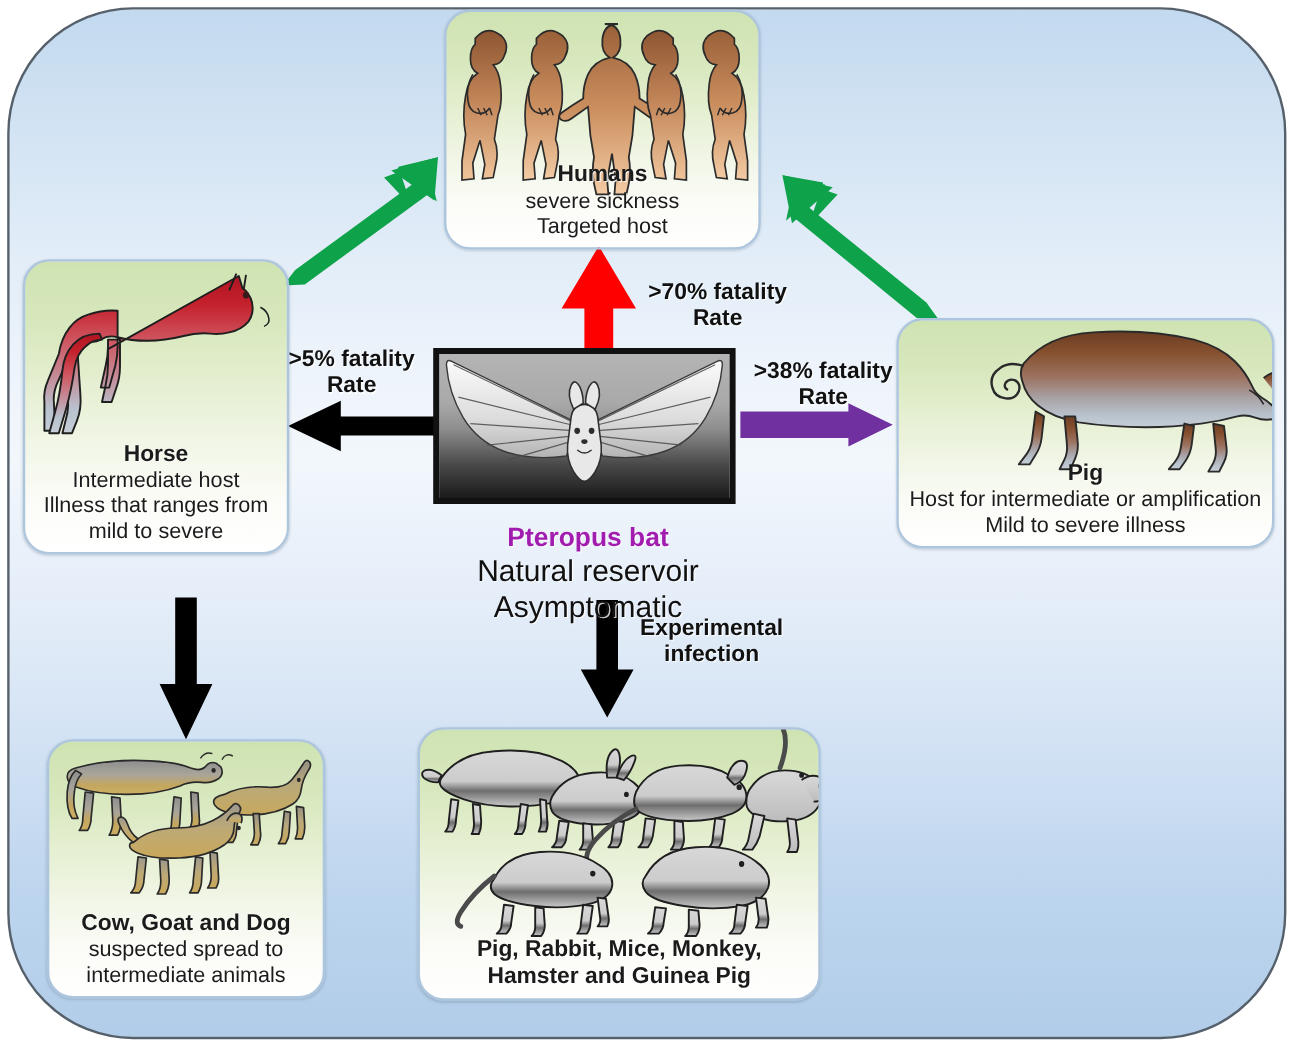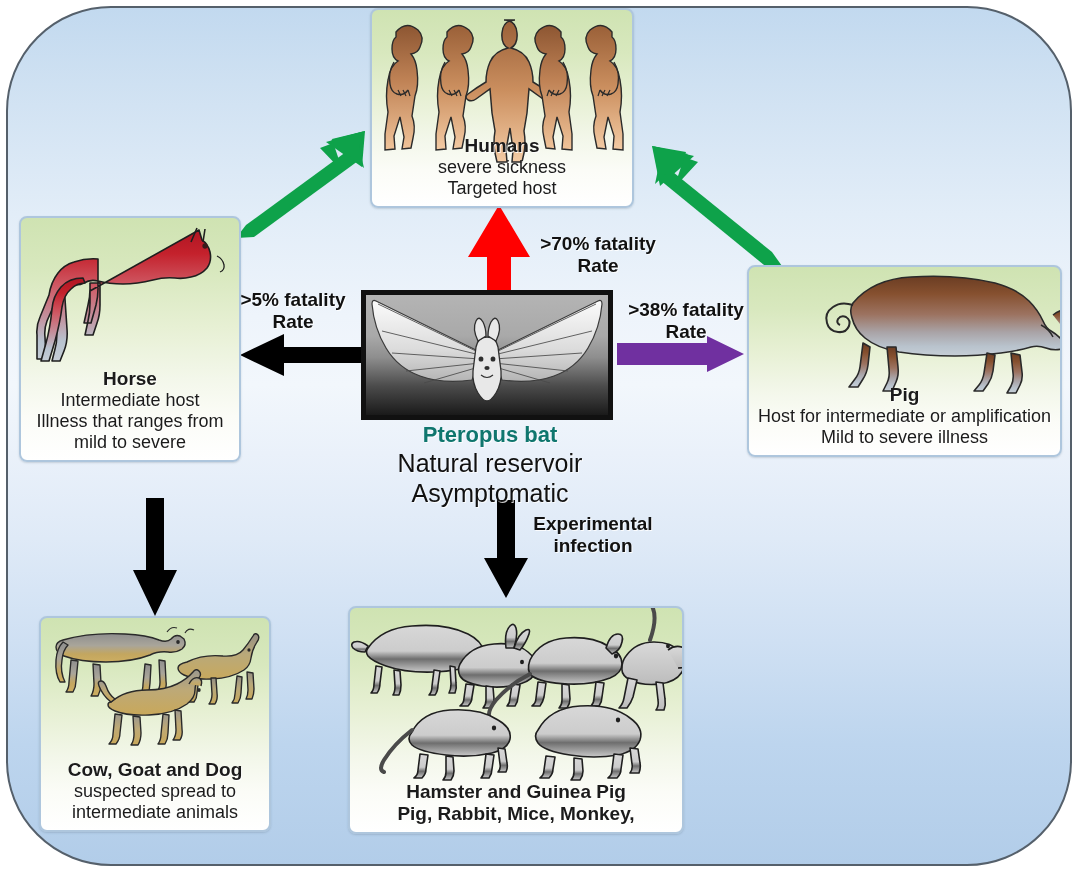--- a/index.html
+++ b/index.html
@@ -24,21 +24,21 @@
         #dfeaf7 62%,
         #cfe0f3 74%,
         #bdd5ee 86%,
         #b2cde9 100%);
   }
 
   
   .card{
     position:absolute;box-sizing:border-box;
     border:2px solid #aec6dd;
-    border-radius:8px;
+    border-radius:22px;
     background:linear-gradient(to bottom,#cfe3b2 0%,#d8e8be 22%,#e7f0d4 45%,#f3f7ea 66%,#fbfcf7 82%,#ffffff 100%);
     box-shadow:0 1px 2px rgba(70,90,110,.22);
     text-align:center;
     overflow:hidden;
   }
   .card .art{position:relative;width:100%;}
   .card .cap{position:absolute;left:0;right:0;bottom:7px;}
   .cap .ttl{
     font-weight:bold;font-size:19px;color:#1b1b1b;line-height:1.16;
     text-shadow:1px 1px 0 rgba(255,255,255,.85);
@@ -51,21 +51,21 @@
   
   #bat-box{
     position:absolute;left:361px;top:290px;width:252px;height:130px;
     box-sizing:border-box;border:5px solid #111;
     background:linear-gradient(to bottom,#b4b4b4 0%,#a9a9a9 34%,#8e8e8e 52%,#4b4b4b 76%,#1a1a1a 100%);
     overflow:hidden;
   }
   #bat-cap{
     position:absolute;left:330px;top:422px;width:320px;text-align:center;
   }
-  #bat-cap .ttl{font-weight:bold;font-size:22px;color:#0f766e;line-height:1.2;text-shadow:1px 1px 0 rgba(255,255,255,.8);}
+  #bat-cap .ttl{font-weight:bold;font-size:22px;color:#a21caf;line-height:1.2;text-shadow:1px 1px 0 rgba(255,255,255,.8);margin-top:13px;}
   #bat-cap .sub{font-size:25px;color:#111;line-height:1.2;text-shadow:1px 1px 0 rgba(255,255,255,.8);text-align:center;}
 
   
   .alabel{
     position:absolute;text-align:center;font-weight:bold;font-size:19px;
     color:#111;line-height:1.18;
     text-shadow:1px 1px 0 rgba(255,255,255,.85);
     white-space:pre-line;
   }
 
@@ -448,18 +448,18 @@
           <path d="M8 34 q12 -22 42 -24 q32 -2 50 12 q14 10 10 22 q-4 11 -22 15 q-24 4 -48 0 q-26 -4 -32 -12 q-5 -7 0 -13z"></path>
           <path d="M16 60 l-2 14 q0 5 -4 8 l9 0 q4 -4 4 -9 l2 -12z"></path>
           <path d="M44 62 l0 14 q0 5 -3 8 l9 0 q3 -4 3 -9 l-1 -12z"></path>
           <path d="M84 58 l-2 16 q0 5 -4 8 l9 0 q4 -4 4 -9 l2 -14z"></path>
           <path d="M100 52 l2 16 q1 5 -2 9 l9 0 q2 -5 1 -10 l-2 -14z"></path>
         </g>
         <ellipse cx="268" cy="112" rx="2.2" ry="2.4" fill="#1f1f1f"></ellipse>
       </svg>
     </div>
     <div class="cap">
+      <div class="ttl">Pig, Rabbit, Mice, Monkey,</div>
       <div class="ttl">Hamster and Guinea Pig</div>
-      <div class="ttl">Pig, Rabbit, Mice, Monkey,</div>
     </div>
   </div>
 
 </div>
 
 </body></html>

